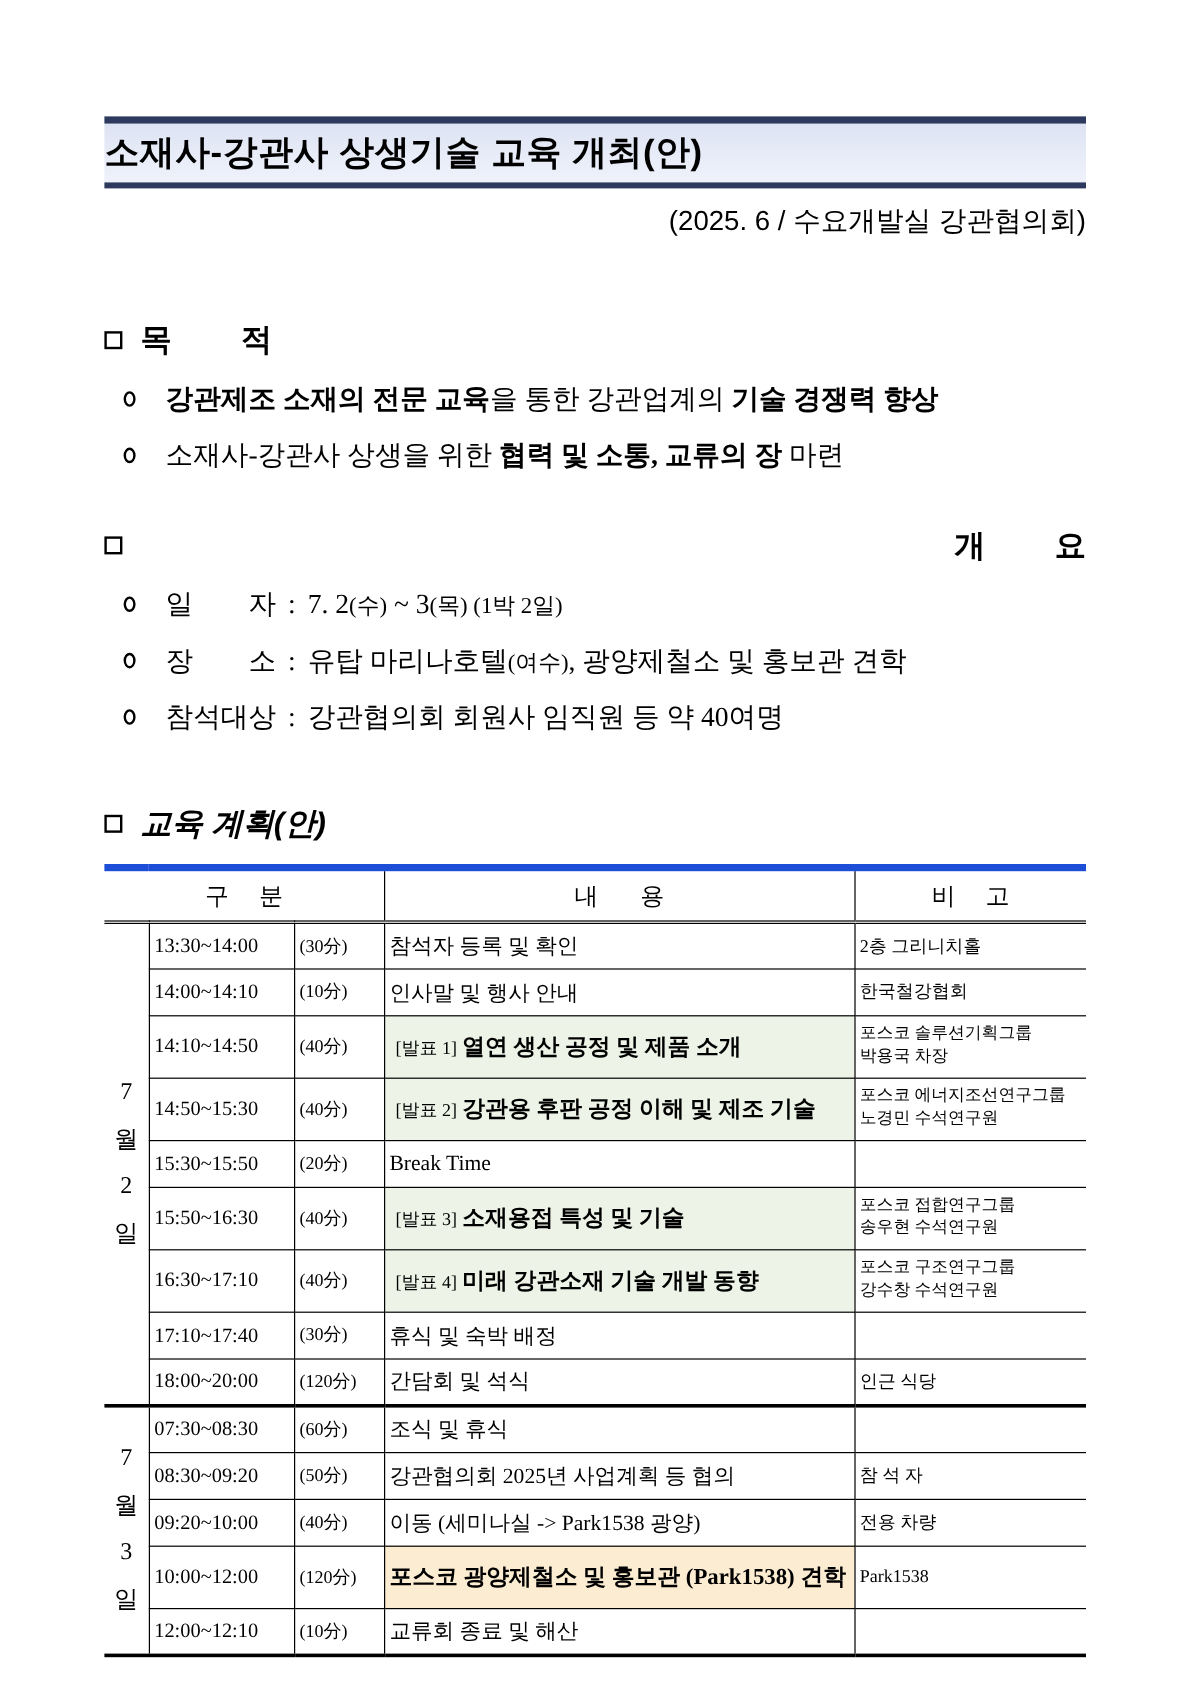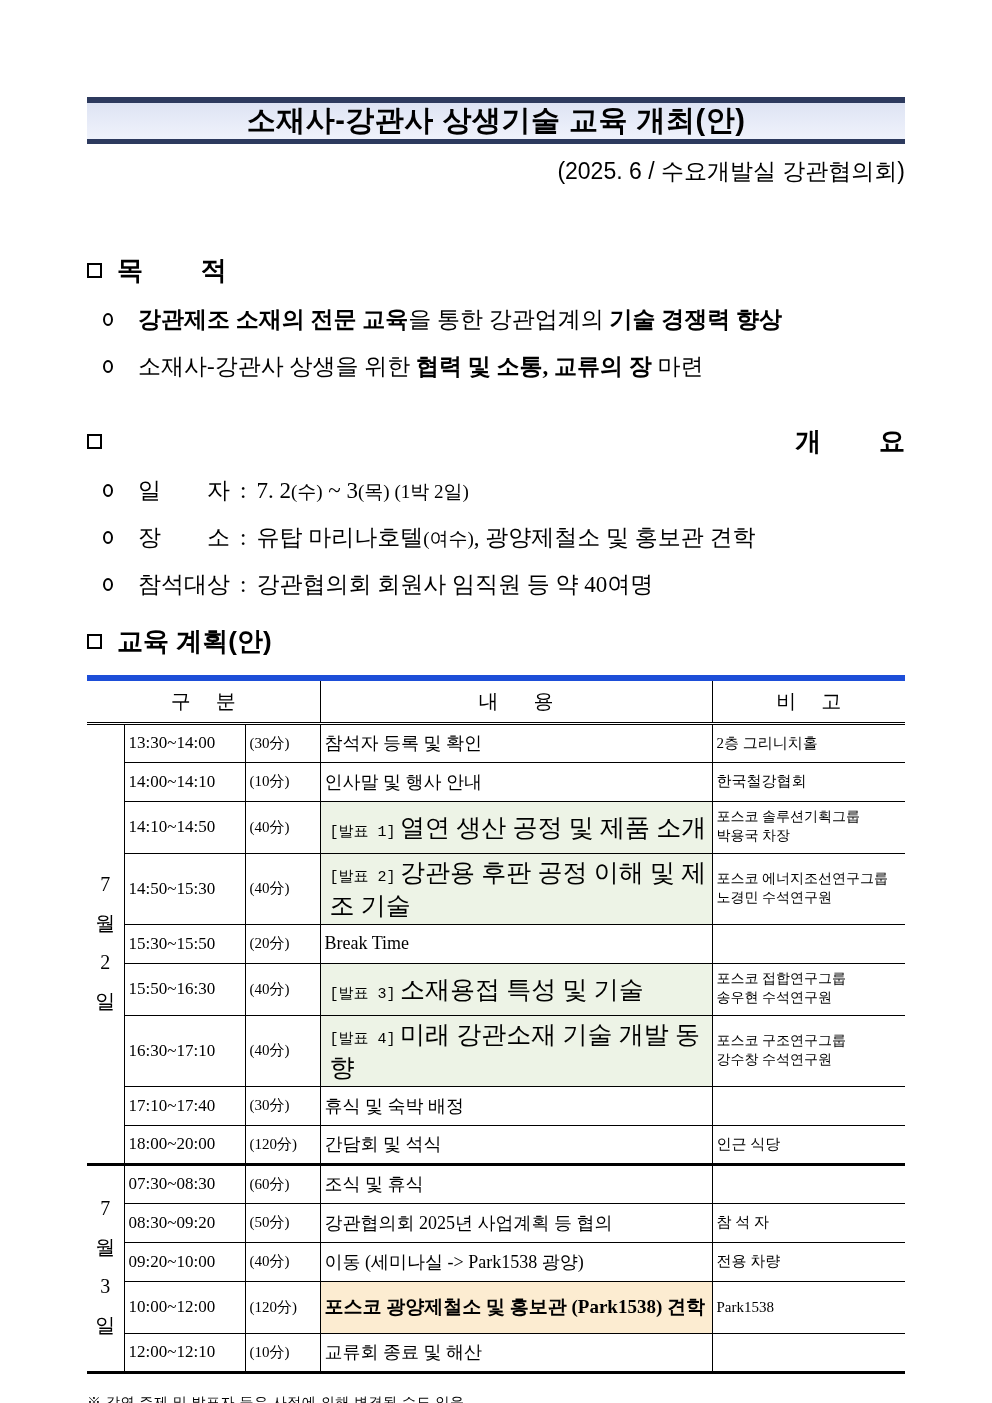--- a/index.html
+++ b/index.html
@@ -16,42 +16,42 @@
     overflow: hidden;
   }
   .inner { margin: 0 87px; width: 818px; }
 
   
   .title-bar {
     margin-top: 97px;
     border-top: 6px solid var(--accent);
     border-bottom: 5px solid var(--accent);
     background: linear-gradient(180deg, #dde3f3 0%, #e8ecf8 55%, #eff2fb 100%);
-    height: 47px;
-    display: flex; align-items: center; justify-content: center;
+    height: 60px;
+    display: flex; align-items: center; 
   }
   .title-text {
     font-family: "Liberation Sans", sans-serif;
     font-weight: bold; font-size: 29px; letter-spacing: 0.5px;
   }
   .subtitle {
     margin-top: 12px; text-align: right;
     font-family: "Liberation Sans", sans-serif; font-size: 23px;
   }
 
   
   .sec {
     display: flex; align-items: center; gap: 15px;
     font-family: "Liberation Sans", sans-serif;
     font-weight: bold; font-size: 26px; white-space: pre;
   }
   .sec .box { width: 15px; height: 15px; border: 2px solid #000; flex: none; }
   .sec-purpose { margin-top: 66px; }
   .sec-overview { margin-top: 42px; justify-content: space-between; }
-  .sec-plan { margin-top: 24px; }
+  .sec-plan { margin-top: 56px; font-style: italic; }
 
   
   .bullet-line {
     display: flex; align-items: center; gap: 25px;
     margin-top: 16px; padding-left: 16px;
     font-size: 23px; white-space: pre;
   }
   .circ {
     width: 10px; height: 13px; border: 2px solid #000;
     border-radius: 50%; flex: none;
@@ -102,22 +102,22 @@
   td.c-time { border-right: 1px solid #000; font-size: 17px; white-space: nowrap; }
   td.c-dur { border-right: 1px solid #000; font-size: 15px; margin-left: 16px; }
   td.c-content { border-right: 1px solid #000; }
   td.c-remark { font-size: 15px; }
   td.c-remark .two-line { font-size: 14px; line-height: 1.35; }
 
   td.hl-green {
     background: var(--green);
     text-align: left; padding-left: 9px;
   }
-  .prefix { font-size: 15px; font-family: Liberation Mono, monospace; }
-  .btitle { font-weight: normal; font-size: 25px; }
+  .prefix { font-size: 15px; }
+  .btitle { font-weight: bold; font-size: 19px; }
   td.hl-orange {
     background: var(--orange);
     font-weight: bold; font-size: 19px;
   }
 
   .footnote {
     margin-top: 20px;
     font-family: Liberation Sans, sans-serif;
     font-size: 14px; letter-spacing: 0.5px;
   }

